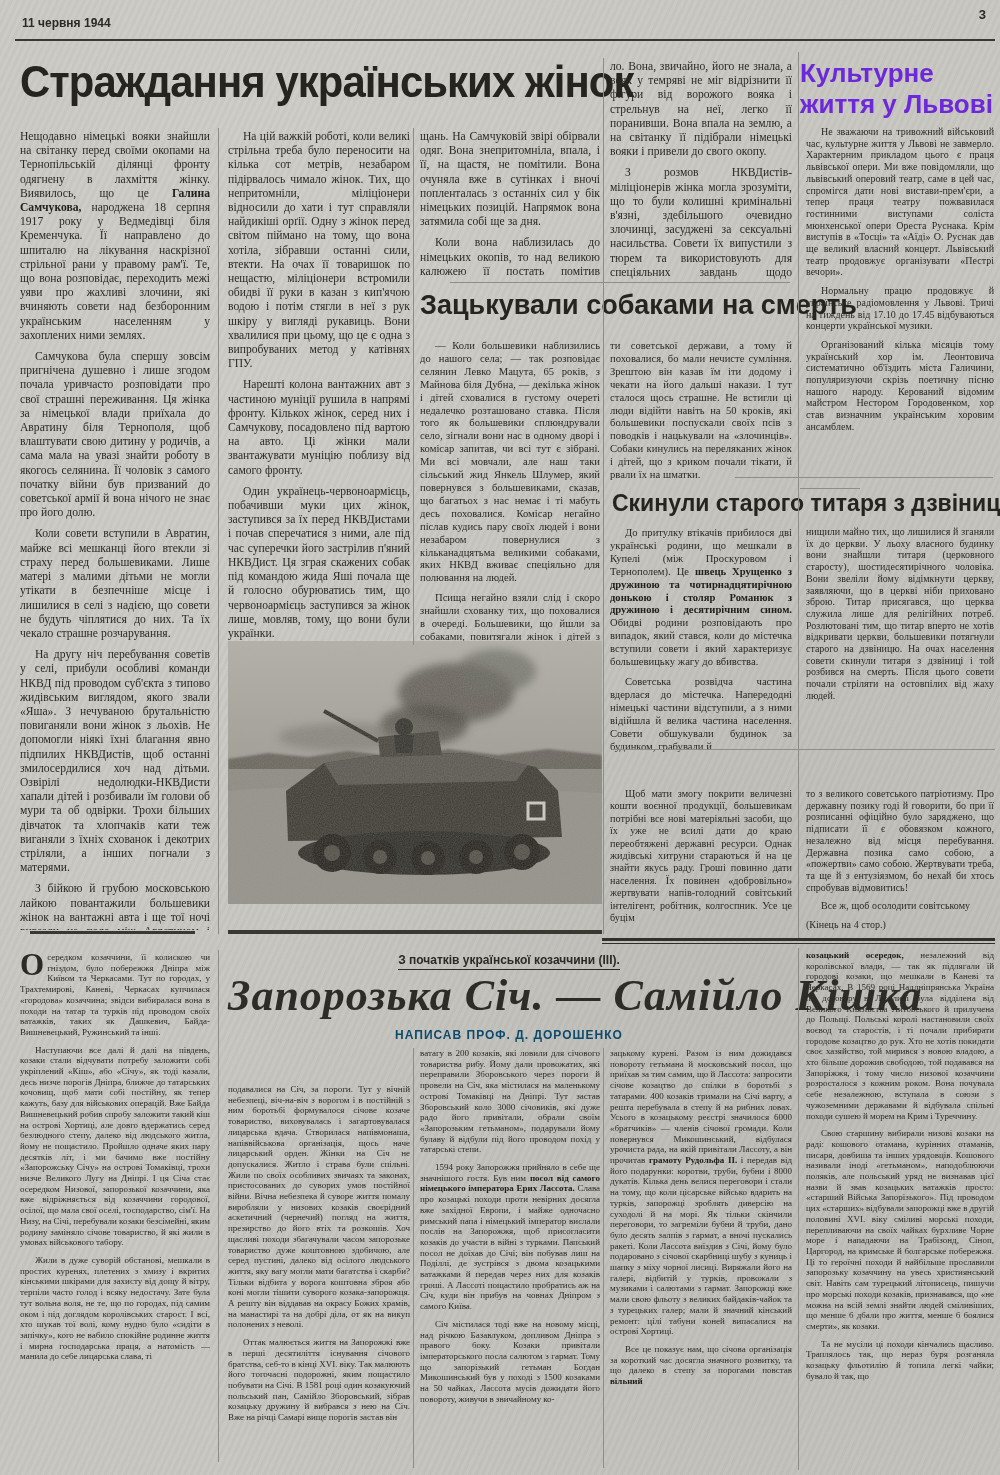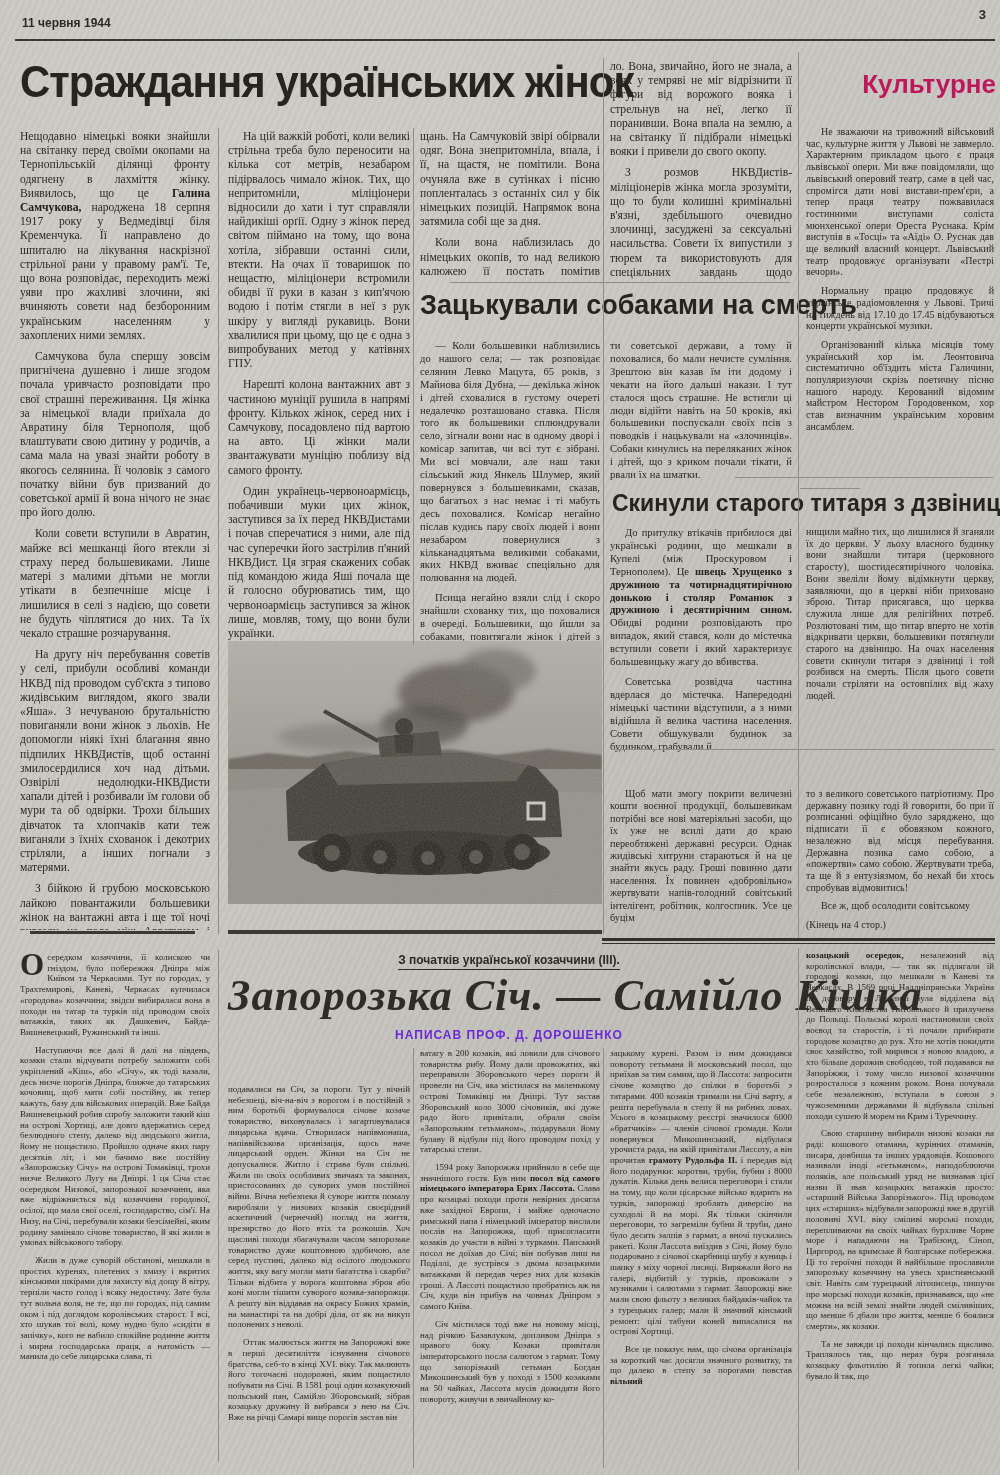--- a/index.html
+++ b/index.html
@@ -16,26 +16,26 @@
   .col p.cont{text-indent:0;}
   .col p.center{text-indent:0;}
   .main-size{font-size:11.6px;line-height:14.2px;}
   .mid-size{font-size:10.6px;line-height:12.9px;}
   .small-size{font-size:10px;line-height:11.7px;}
   .petit{font-size:9px;line-height:10.7px;word-spacing:-.02em;}
   .headline{font-family:"Liberation Sans","DejaVu Sans",sans-serif;font-weight:bold;color:#26241f;}
   .h-main{font-size:45px;letter-spacing:-1px;transform:scaleX(.93);transform-origin:left center;white-space:nowrap;}
   .h-sub{font-size:15.5px;text-align:center;letter-spacing:.5px;}
   .h-sec{text-align:center;white-space:nowrap;}
-  .h-culture{font-size:26px;line-height:31px;text-align:right;color:#be185d;margin-top:11px;}
+  .h-culture{font-size:26px;line-height:31px;text-align:left;color:#6d28d9;}
   .h-cossack{font-family:"Liberation Serif","DejaVu Serif",serif;font-style:italic;font-weight:bold;
              font-size:44px;letter-spacing:1px;text-align:center;color:#2e2c27;white-space:nowrap;}
   .kicker{font-size:12px;font-weight:bold;text-align:center;}
   .kicker span{border-bottom:1.5px solid #2c2a25;padding-bottom:2px;}
-  .byline{font-size:12px;font-weight:bold;text-align:center;letter-spacing:1px;color:#6d28d9;}
+  .byline{font-size:12px;font-weight:bold;text-align:center;letter-spacing:1px;color:#0c4a6e;}
   .vrule{position:absolute;width:1px;background:#8f8d85;}
   .hrule{position:absolute;background:#3a3831;}
   .dropcap::first-letter{float:left;font-size:31px;line-height:24px;font-weight:bold;padding:1px 3px 0 0;}
   .photo-frame{position:absolute;left:228px;top:641px;width:374px;height:263px;overflow:hidden;
                background:#96948c;box-shadow:inset 0 0 0 1px #77756d;}
   .caption{position:absolute;left:226px;top:908px;width:378px;font-size:10px;font-weight:bold;
            text-align:center;letter-spacing:.2px;color:#2b2924;}
   b{color:#22201b;}
 </style>
 </head>
@@ -56,21 +56,21 @@
     <p>На другу ніч перебування советів у селі, прибули особливі команди НКВД під проводом суб'єкта з типово жидівським виглядом, якого звали «Яша». З нечуваною брутальністю повиганяли вони жінок з льохів. Не допомогли ніякі їхні благання явно підпилих НКВДистів, щоб останні змилосердилися хоч над дітьми. Озвірілі недолюдки-НКВДисти хапали дітей і розбивали їм голови об мури та об одвірки. Трохи більших дівчаток та хлопчаків кати теж виганяли з їхніх схованок і декотрих стріляли, а інших погнали з матерями.</p>
     <p>З бійкою й грубою московською лайкою повантажили большевики жінок на вантажні авта і ще тої ночі вивезли на поле між Авратином і Купелем. Там совети вивантажили важку муніцію, яку жінки під суворою вартою мусіли складати в стоси, а міліціонери-НКВДисти тим часом варили в сусідній хаті самогон.</p>
   </div>
   <div class="col main-size" style="left:228px;top:130px;width:182px;height:515px;">
     <p>На цій важкій роботі, коли великі стрільна треба було переносити на кілька сот метрів, незабаром підірвалось чимало жінок. Тих, що непритомніли, міліціонери відносили до хати і тут справляли найдикіші орґії. Одну з жінок перед світом піймано на тому, що вона хотіла, зібравши останні сили, втекти. На очах її товаришок по нещастю, міліціонери встромили обидві її руки в казан з кип'ячою водою і потім стягли в неї з рук шкіру у вигляді рукавиць. Вони хвалилися при цьому, що це є одна з випробуваних метод у катівнях ГПУ.</p>
     <p>Нарешті колона вантажних авт з частиною муніції рушила в напрямі фронту. Кількох жінок, серед них і Самчукову, посадовлено під вартою на авто. Ці жінки мали звантажувати муніцію поблизу від самого фронту.</p>
     <p>Один українець-червоноармієць, побачивши муки цих жінок, заступився за їх перед НКВДистами і почав сперечатися з ними, але під час суперечки його застрілив п'яний НКВДист. Ця зграя скажених собак під командою жида Яші почала ще й голосно обурюватись тим, що червоноармієць заступився за жінок лише, мовляв, тому, що вони були українки.</p>
 
   </div>
   <div class="col main-size" style="left:420px;top:130px;width:180px;height:150px;">
-    <p class="cont">щань. На Самчуковій звірі обірвали одяг. Вона знепритомніла, впала, і її, на щастя, не помітили. Вона очуняла вже в сутінках і пісню попленталась з останніх сил у бік німецьких позицій. Напрямок вона затямила собі ще за дня.</p>
+    <p class="cont">щань. На Самчуковій звірі обірвали одяг. Вона знепритомніла, впала, і її, на щастя, не помітили. Вона очуняла вже в сутінках і вночі попленталась з останніх сил у бік німецьких позицій. Напрямок вона затямила собі ще за дня.</p>
     <p>Коли вона наблизилась до німецьких окопів, то над великою калюжею її постать помітив німецький вояк і запитав у неї гас-</p>
   </div>
   <div class="col main-size" style="left:610px;top:60px;width:182px;height:222px;">
     <p class="cont">ло. Вона, звичайно, його не знала, а вояк у темряві не міг відрізнити її фігури від ворожого вояка і стрельнув на неї, легко її поранивши. Вона впала на землю, а на світанку її підібрали німецькі вояки і привели до свого окопу.</p>
     <p>З розмов НКВДистів-міліціонерів жінка могла зрозуміти, що то були колишні кримінальні в'язні, здебільшого очевидно злочинці, засуджені за сексуальні насильства. Совети їх випустили з тюрем та використовують для спеціяльних завдань щодо винищення українського населення.</p>
   </div>
 
   <div class="hrule" style="left:450px;top:282px;width:340px;height:1px;background:#8f8d85;"></div>
   <div class="abs headline h-sec" style="left:420px;top:290px;width:372px;font-size:27px;">Зацькували собаками на смерть</div>
   <div class="col mid-size" style="left:420px;top:340px;width:180px;height:303px;">
@@ -86,20 +86,21 @@
   <div class="col mid-size" style="left:610px;top:527px;width:182px;height:230px;">
     <p>До притулку втікачів прибилося дві українські родини, що мешкали в Купелі (між Проскуровом і Тернополем). Це <b>швець Хрущенко з дружиною та чотирнадцятирічною донькою і столяр Романюк з дружиною і десятирічним сином.</b> Обидві родини розповідають про випадок, який стався, коли до містечка вступили совети і який характеризує большевицьку жагу до вбивства.</p>
     <p>Советська розвідча частина вдерлася до містечка. Напередодні німецькі частини відступили, а з ними відійшла й велика частина населення. Совети обшукували будинок за будинком, грабували й</p>
   </div>
   <div class="col small-size" style="left:806px;top:526px;width:188px;height:222px;">
     <p class="cont">нищили майно тих, що лишилися й зганяли їх до церкви. У льоху власного будинку вони знайшли титаря (церковного старосту), шостидесятирічного чоловіка. Вони звеліли йому відімкнути церкву, заявляючи, що в церкві ніби приховано зброю. Титар присягався, що церква служила лише для релігійних потреб. Розлютовані тим, що титар вперто не хотів відкривати церкви, большевики потягнули старого на дзвіницю. На очах населення совети скинули титаря з дзвіниці і той розбився на смерть. Після цього совети почали стріляти на остовпілих від жаху людей.</p>
   </div>
 
   <div class="abs headline h-culture" style="left:800px;top:58px;width:196px;">
     <div>Культурне</div>
+    <div>життя у Львові</div>
   </div>
   <div class="col small-size" style="left:806px;top:126px;width:188px;height:358px;">
     <p>Не зважаючи на тривожний військовий час, культурне життя у Львові не завмерло. Характерним прикладом цього є праця львівської опери. Ми вже повідомляли, що львівський оперовий театр, саме в цей час, спромігся дати нові вистави-прем'єри, а тепер праця театру пожвавилася гостинними виступами соліста мюнхенської опери Ореста Руснака. Крім виступів в «Тосці» та «Аїді» О. Руснак дав ще великий власний концерт. Львівський театр продовжує організувати «Пестрі вечори».</p>
     <p>Нормальну працю продовжує й українське радіомовлення у Львові. Тричі на тиждень від 17.10 до 17.45 відбуваються концерти української музики.</p>
     <p>Організований кілька місяців тому український хор ім. Леонтовича систематично об'їздить міста Галичини, популяризуючи скрізь поетичну пісню нашого народу. Керований відомим майстром Нестором Городовенком, хор став визначним українським хоровим ансамблем.</p>
   </div>
   <div class="hrule" style="left:800px;top:488px;width:60px;height:1px;background:#8f8d85;"></div>
 
   <div class="hrule" style="left:612px;top:749px;width:383px;height:1px;background:#8f8d85;"></div>
   <div class="col mid-size" style="left:610px;top:788px;width:182px;height:152px;font-size:10.2px;line-height:12.4px;">
@@ -190,21 +191,21 @@
     <p>1594 року Запорожжя прийняло в себе ще значнішого гостя. Був ним <b>посол від самого німецького імператора Ерих Лассота.</b> Слава про козацькі походи проти невірних досягла вже західної Европи, і майже одночасно римський папа і німецький імператор вислали послів на Запорожжя, щоб присогласити козаків до участи в війні з турками. Папський посол не доїхав до Січі; він побував лиш на Поділлі, де зустрівся з двома козацькими ватажками й передав через них для козаків гроші. А Лассоті пощастило пробратись аж на Січ, куди він прибув на човнах Дніпром з самого Київа.</p>
     <p>Січ містилася тоді вже на новому місці, над річкою Базавлуком, допливом Дніпра з правого боку. Козаки привітали імператорського посла салютом з гармат. Тому що запорізький гетьман Богдан Микошинський був у поході з 1500 козаками на 50 чайках, Лассота мусів дожидати його повороту, живучи в звичайному ко-</p>
   </div>
   <div class="col petit" style="left:610px;top:1048px;width:182px;height:404px;">
     <p class="cont">зацькому курені. Разом із ним дожидався повороту гетьмана й московський посол, що приїхав за тим самим, що й Лассота: запросити січове козацтво до спілки в боротьбі з татарами. 400 козаків тримали на Січі варту, а решта перебувала в степу й на рибних ловах. Усього в козацькому реєстрі значилося 6000 «братчиків» — членів січової громади. Коли повернувся Микошинський, відбулася урочиста рада, на якій привітали Лассоту, а він прочитав <b>грамоту Рудольфа II.</b> і передав від його подарунки: коротви, труби, бубни і 8000 дукатів. Кілька день велися переговори і стали на тому, що коли цісарське військо вдарить на турків, запорожці зроблять диверсію на суходолі й на морі. Як тільки скінчили переговори, то загреміли бубни й труби, дано було десять залпів з гармат, а вночі пускались ракеті. Коли Лассота виїздив з Січі, йому було подаровано з січової скарбниці шубу з куниць і шапку з міху чорної лисиці. Виряжали його на галері, відбитій у турків, провожали з музиками і салютами з гармат. Запорожці вже мали свою фльоту з великих байдаків-чайок та з турецьких галер; мали й значний кінський ремонт: цілі табуни коней випасалися на острові Хортиці.</p>
     <p>Все це показує нам, що січова організація за короткий час досягла значного розвитку, та що далеко в степу за порогами повстав <b>вільний</b></p>
   </div>
   <div class="col petit" style="left:806px;top:950px;width:188px;height:520px;">
     <p class="cont"><b>козацький осередок,</b> незалежний від королівської влади, — так як підлягали їй городові козаки, що мешкали в Каневі та Черкасах. В 1569 році Наддніпрянська Україна по договору в Люблині була відділена від Великого Князівства Литовського й прилучена до Польщі. Польські королі настановили своїх воєвод та старостів, і ті почали прибирати городове козацтво до рук. Хто не хотів покидати своє хазяйство, той мирився з новою владою, а хто більше дорожив свободою, той подавався на Запоріжжя, і тому число низової козаччини розросталося з кожним роком. Вона почувала себе незалежною, вступала в союзи з чужоземними державами й відбувала спільні походи сушею й морем на Крим і Туреччину.</p>
     <p>Свою старшину вибирали низові козаки на раді: кошового отамана, курінних отаманів, писаря, довбиша та інших урядовців. Кошового називали іноді «гетьманом», наподоблюючи поляків, але польський уряд не визнавав цієї назви й звав козацьких ватажків просто: «старший Війська Запорізького». Під проводом цих «старших» відбували запорожці вже в другій половині XVI. віку сміливі морські походи, перепливаючи на своїх чайках бурхливе Чорне море і нападаючи на Трабізонд, Сіноп, Царгород, на кримське й болгарське побережжя. Ці то героїчні походи й найбільше прославили запорозьку козаччину на увесь християнський світ. Навіть сам турецький літописець, пишучи про морські походи козаків, признавався, що «не можна на всій землі знайти людей сміливіших, що менше б дбали про життя, менше б боялися смерти», як козаки.</p>
-    <p>Та не завжди ці походи кінчались щасливо. Траплялось так, що нераз буря розганяла козацьку фльотилію й топила легкі чайки; бувало й так, що</p>
+    <p>Та не мусіли ці походи кінчались щасливо. Траплялось так, що нераз буря розганяла козацьку фльотилію й топила легкі чайки; бувало й так, що</p>
   </div>
 
   <div class="vrule" style="left:218px;top:128px;height:806px;"></div>
   <div class="vrule" style="left:413px;top:128px;height:517px;"></div>
   <div class="vrule" style="left:603px;top:58px;height:876px;"></div>
   <div class="vrule" style="left:798px;top:52px;height:886px;"></div>
   <div class="vrule" style="left:218px;top:950px;height:512px;"></div>
   <div class="vrule" style="left:413px;top:1048px;height:420px;"></div>
   <div class="vrule" style="left:603px;top:1048px;height:420px;"></div>
   <div class="vrule" style="left:798px;top:948px;height:522px;"></div>

